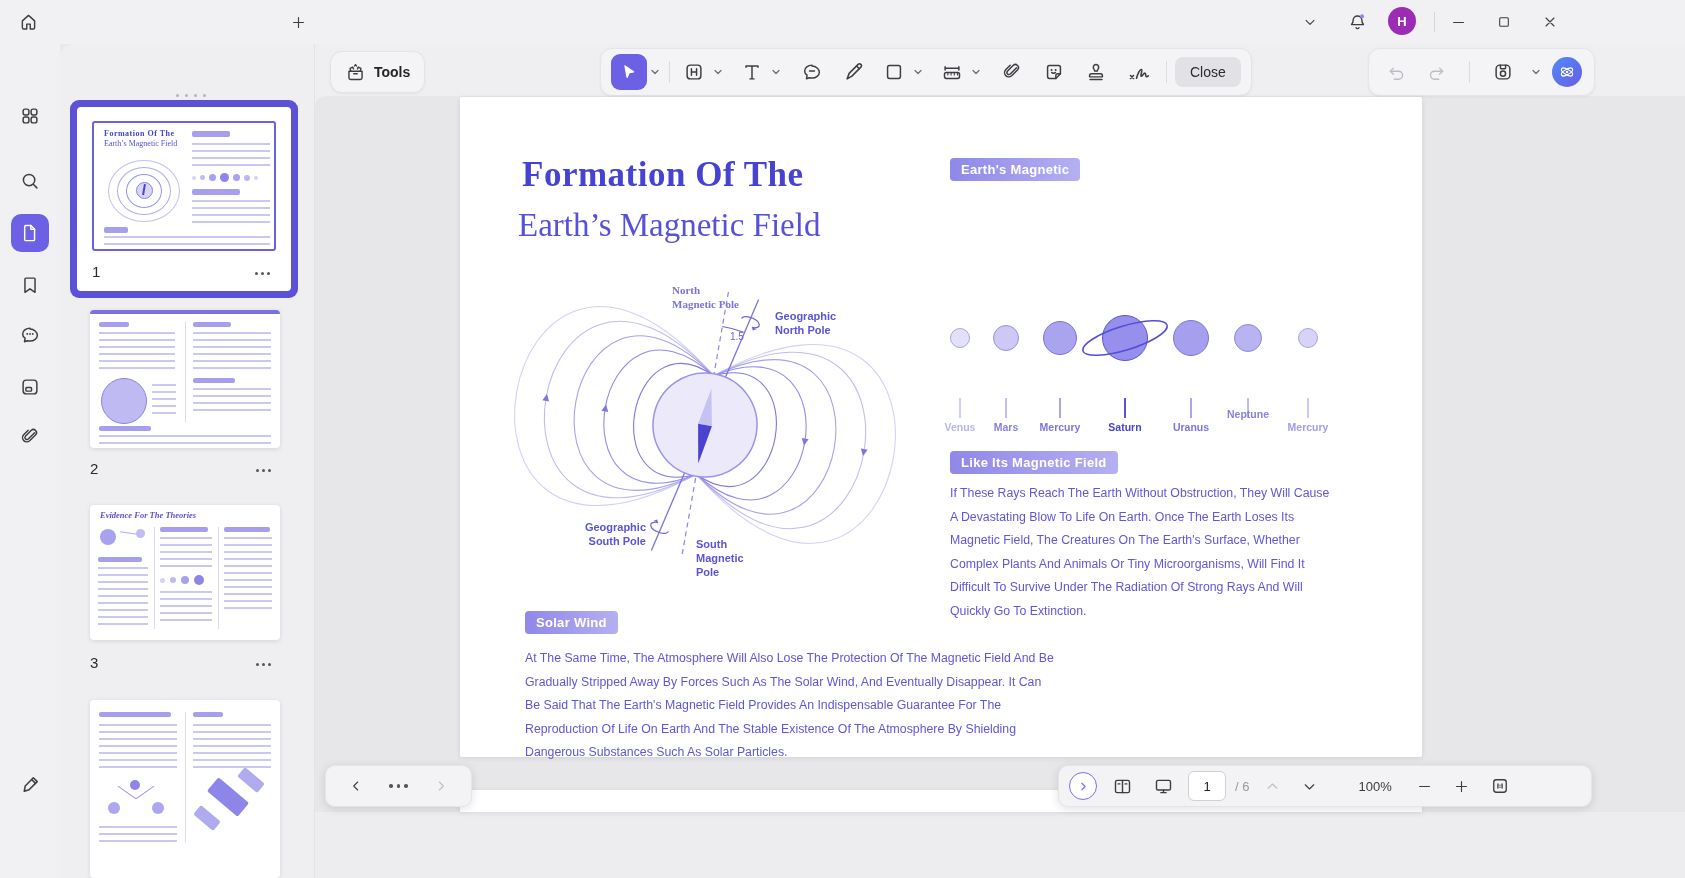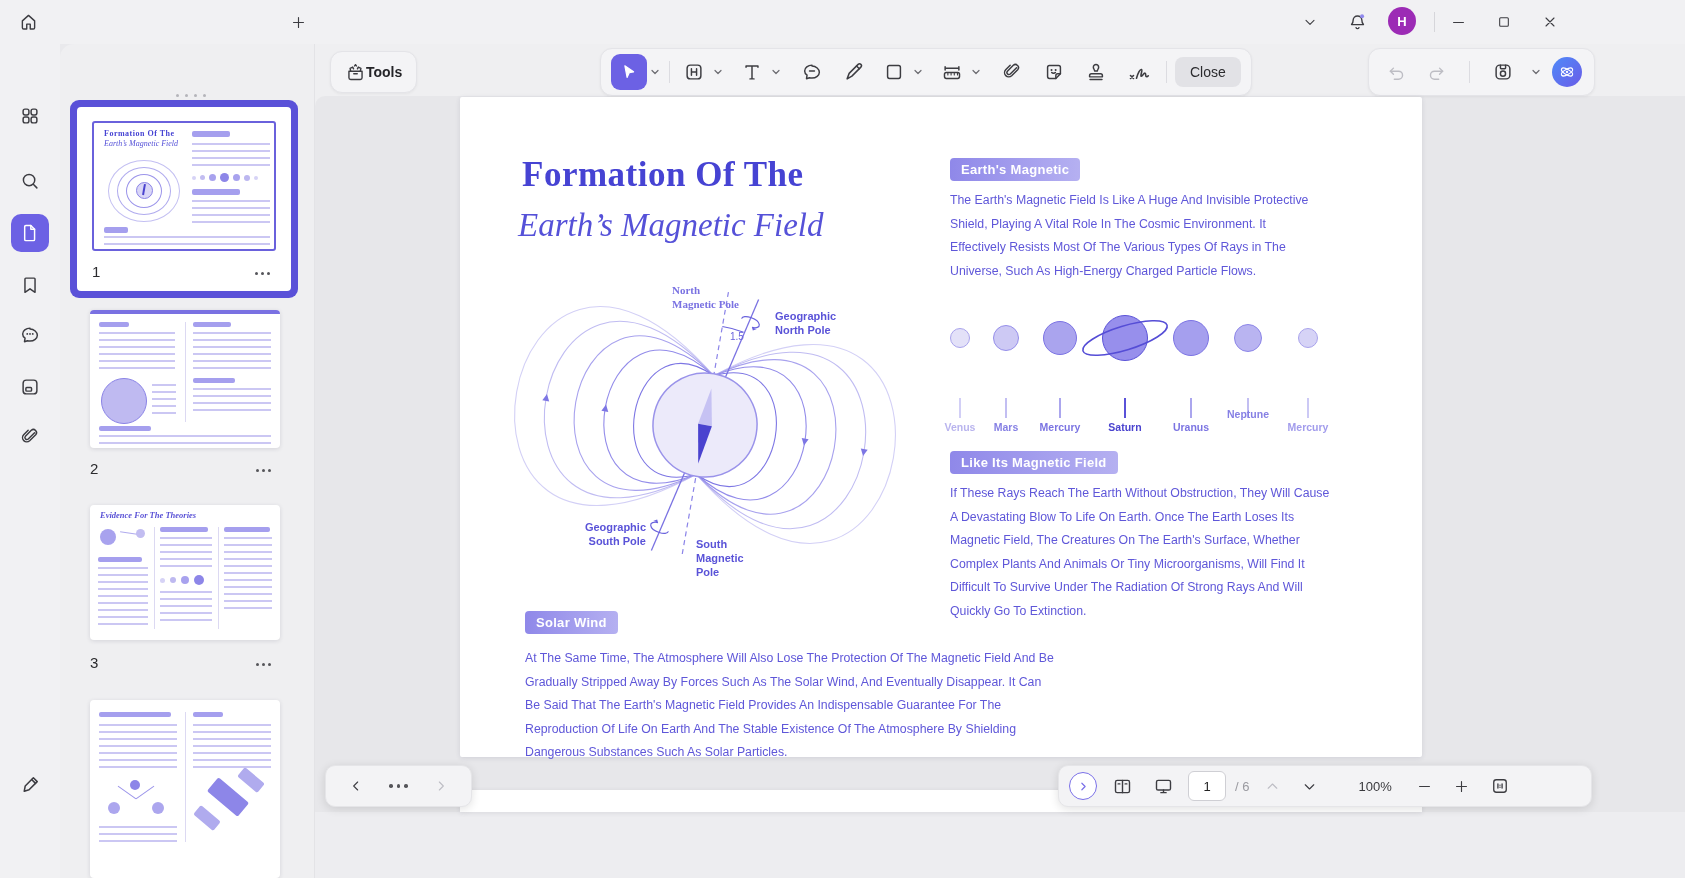--- a/index.html
+++ b/index.html
@@ -48,21 +48,21 @@
   .chev{margin-left:2px;cursor:pointer;}
   .tb-sep{width:1px;height:22px;background:#dcdce1;margin:0 8px;}
   #close-btn{background:#e2e2e6;border-radius:8px;padding:7px 15px;font-size:14px;color:#2b2b2e;cursor:pointer;}
   
   #page1{left:145px;top:53px;width:962px;height:660px;background:#fff;border-radius:2px;
          box-shadow:0 1px 5px rgba(40,40,70,.12);}
   #page2-sliver{left:145px;top:746px;width:962px;height:22px;background:#fff;border-radius:2px 2px 0 0;
                 box-shadow:0 1px 5px rgba(40,40,70,.10);}
   #bottom-strip{left:0;top:768px;width:1370px;height:66px;background:#ededf0;}
   .doc-title1{font-family:"Liberation Serif","DejaVu Serif",serif;font-weight:bold;font-size:35px;color:#4643d3;letter-spacing:.5px;}
-  .doc-title2{font-family:"Liberation Serif","DejaVu Serif",serif;font-style:italic;font-size:33px;color:#5551d8;}
+  .doc-title2{font-family:"Liberation Serif","DejaVu Serif",serif;font-size:33px;color:#5551d8;}
   .badge{display:inline-block;background:linear-gradient(90deg,#8F88E9,#B5B0F1);color:#fff;
          font-size:13px;font-weight:bold;padding:4px 11px;border-radius:4px;letter-spacing:.3px;}
   .para{color:#5F57D9;font-size:12.3px;line-height:23.6px;}
   .planet{position:absolute;border-radius:50%;box-sizing:border-box;}
   .tick{position:absolute;width:1.5px;background:#8f88e8;}
   .planet-label{position:absolute;width:64px;text-align:center;font-size:10.5px;font-weight:600;color:#7b74e2;}
   .diagram-label{position:absolute;white-space:pre-line;font-size:11px;font-weight:bold;color:#5a53d8;line-height:14px;}
   .diagram-label.serif{font-family:"Liberation Serif","DejaVu Serif",serif;color:#7a72e2;}
   
   .float-bar{position:absolute;background:#f3f3f5;border:1px solid #e5e5e8;border-radius:10px;
@@ -319,21 +319,21 @@
     <div class="abs" style="left:118px;top:88px;width:40px;height:18px;background:#8d86e8;border-radius:2px;transform:rotate(40deg);"></div>
     <div class="abs" style="left:104px;top:112px;width:26px;height:12px;background:#b0abee;border-radius:2px;transform:rotate(40deg);"></div>
     <div class="abs" style="left:148px;top:74px;width:26px;height:12px;background:#b0abee;border-radius:2px;transform:rotate(40deg);"></div>
   </div>
 </aside>
 
 <main id="workspace" class="abs">
   <div id="viewport"></div>
   <div id="bottom-strip" class="abs"></div>
 
-  <div class="abs pill" style="left:15px;top:7px;height:40px;padding:0 14px;gap:0;cursor:pointer;">
+  <div class="abs pill" style="left:15px;top:7px;height:40px;padding:0 14px;gap:8px;cursor:pointer;">
     <span>
         <svg width="21" height="21" viewBox="0 0 24 24" class="ico">
           <path d="M4.5 10.5h15V18a2 2 0 0 1-2 2h-11a2 2 0 0 1-2-2z"></path>
           <path d="M10 13.5h4"></path>
           <path d="M6.5 10.5 5.8 7.2l3-1.4 1 2M17.5 10.5l.7-3.3-3-1.4-1 2M11 4.5l1-1.5 1 1.5"></path>
         </svg>
       </span>
     <span style="font-size:14px;font-weight:bold;color:#242428;">Tools</span>
   </div>
 
@@ -547,21 +547,20 @@
     <div class="diagram-label" style="left:315px;top:212px;">Geographic
 North Pole</div>
     <div class="diagram-label" style="left:270px;top:233px;font-size:10px;font-weight:normal;color:#6a63dd;">1.5</div>
     <div class="diagram-label" style="left:96px;top:423px;text-align:right;width:90px;">Geographic
 South Pole</div>
     <div class="diagram-label" style="left:236px;top:440px;">South
 Magnetic
 Pole</div>
 
     <div class="abs badge" style="left:490px;top:61px;">Earth's Magnetic</div>
-    <div class="abs para" style="left:490px;top:92px;width:372px;">The Earth's Magnetic Field Is Like A Huge And Invisible Protective Shield, Playing A Vital Role In The Cosmic Environment. It Effectively Resists Most Of The Various Types Of Rays in The Universe, Such As High-Energy Charged Particle Flows.</div>
 
     <div>
       <div class="planet" style="left:490px;top:231px;width:20px;height:20px;background:#e3e1f8;border:1px solid #a9a3ec;"></div>
       <div class="planet" style="left:533px;top:228px;width:26px;height:26px;background:#cdc9f4;border:1px solid #958eea;"></div>
       <div class="planet" style="left:583px;top:224px;width:34px;height:34px;background:#aaa4ee;border:1px solid #7b73e4;"></div>
       <div class="planet" style="left:642px;top:218px;width:46px;height:46px;background:#978fec;border:1px solid #5a52d8;"></div>
       <svg class="abs" style="left:617px;top:215px;" width="96" height="52">
           <ellipse cx="48" cy="26" rx="44" ry="12" transform="rotate(-17 48 26)" fill="none" stroke="#554dd6" stroke-width="1.6"></ellipse>
         </svg>
       <div class="planet" style="left:713px;top:223px;width:36px;height:36px;background:#a59fee;border:1px solid #7b73e4;"></div>

